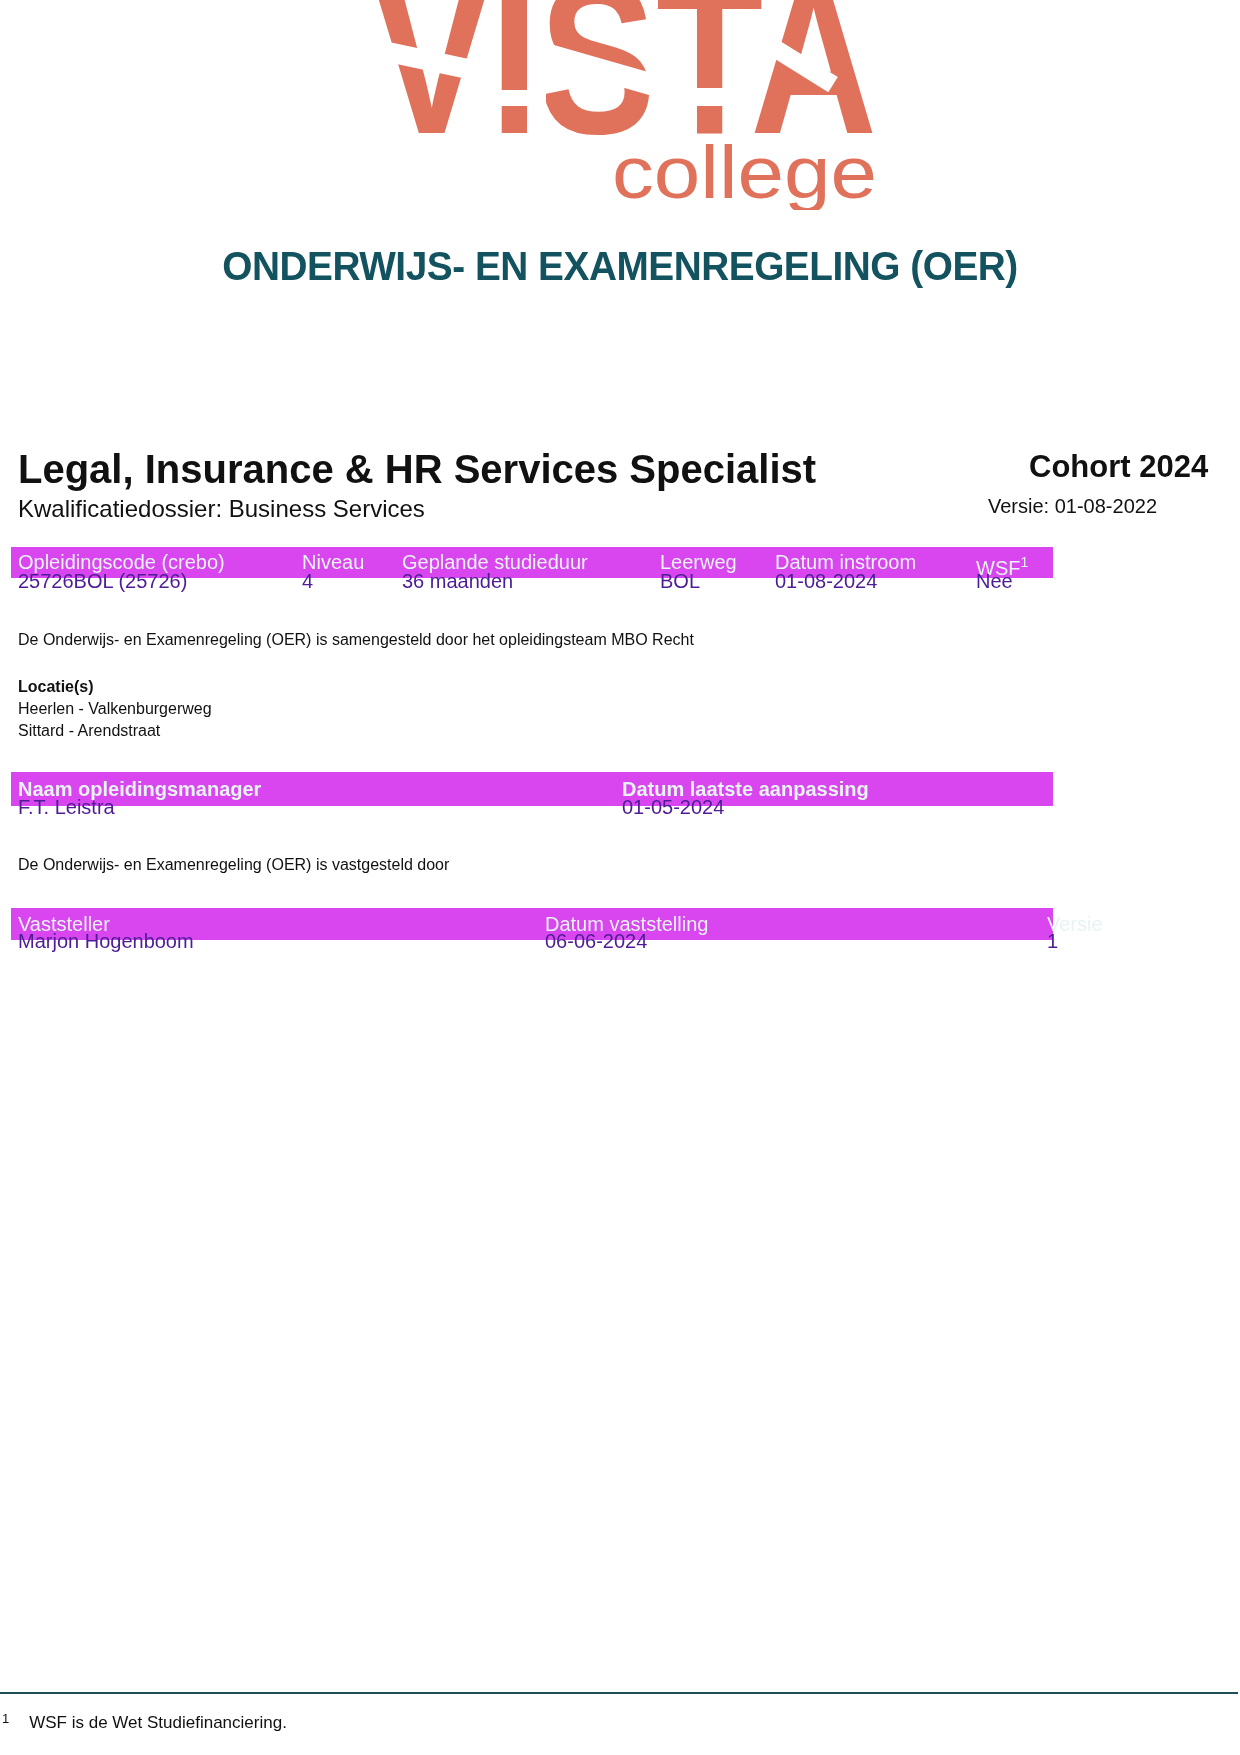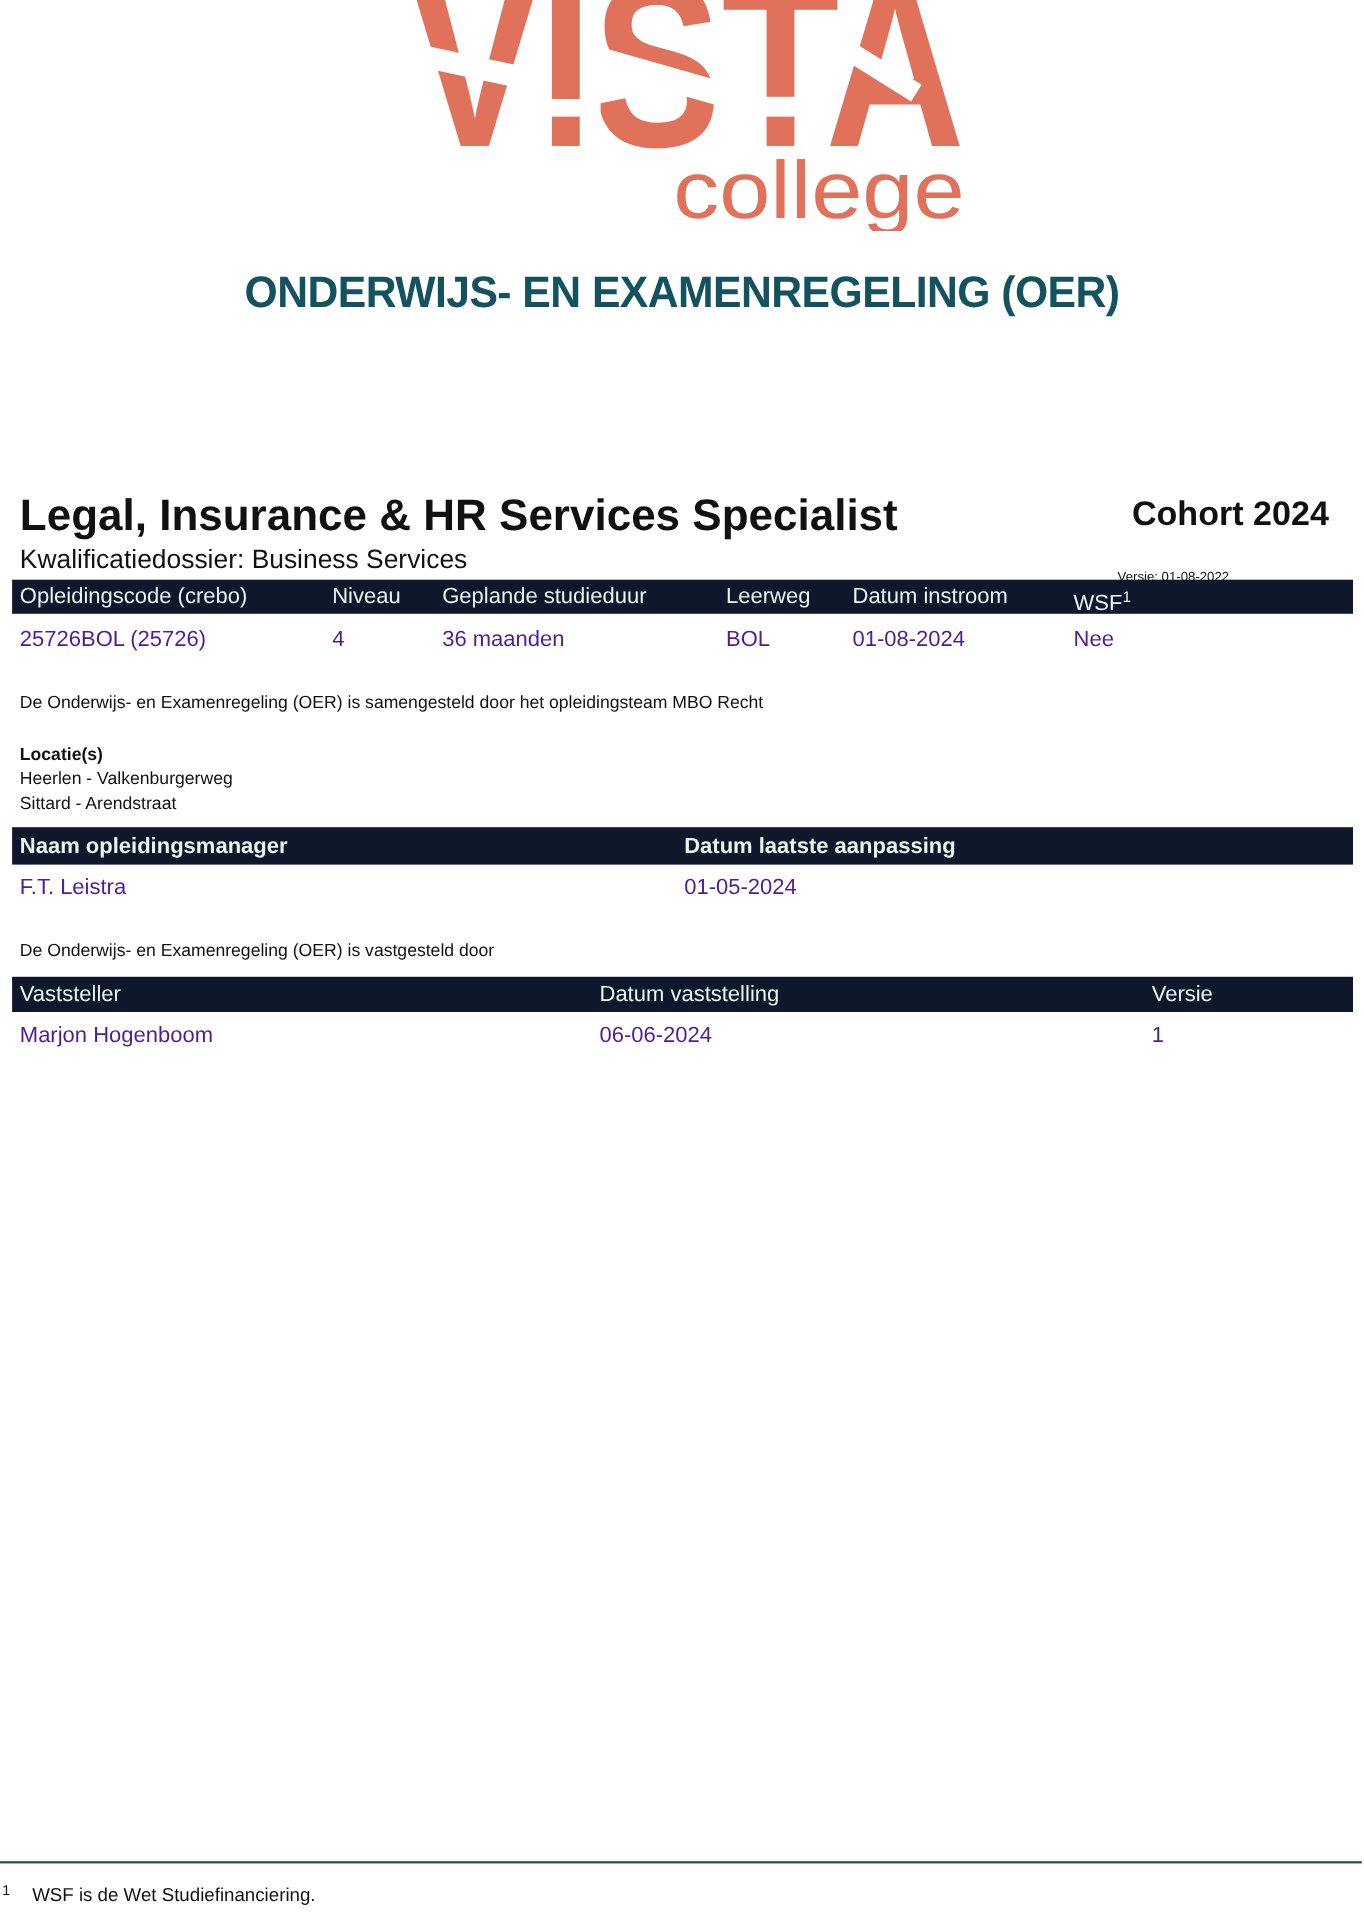--- a/index.html
+++ b/index.html
@@ -15,23 +15,23 @@
   .doc-title{
     left:0;top:244px;width:1240px;
     text-align:center;
     font-size:40px;font-weight:bold;letter-spacing:-0.5px;
     color:#13525f;
     transform:scaleX(0.97);
   }
   .prog-name{left:18px;top:447px;font-size:40px;font-weight:bold;}
   .cohort{left:988px;top:449px;font-size:31px;font-weight:bold;margin-left:41px;}
   .dossier{left:18px;top:495px;font-size:24px;}
-  .versie{left:988px;top:517px;font-size:12px;margin-left:28px;}
+  .versie{left:988px;top:495px;font-size:20px;}
   .tealbar{
-    left:11px;width:1219px;background:#0f172a;
+    left:11px;width:1042px;background:#d946ef;margin-top:20px;
   }
   .tealbar .th{
     position:absolute;top:0;
     font-size:20px;color:#e8f3f4;white-space:nowrap;
   }
   .bar1{top:527px;height:31px;}
   .bar1 .th{line-height:31px;}
   .bar2{top:752px;height:34px;font-weight:bold;}
   .bar2 .th{line-height:34px;}
   .bar3{top:888px;height:32px;}

